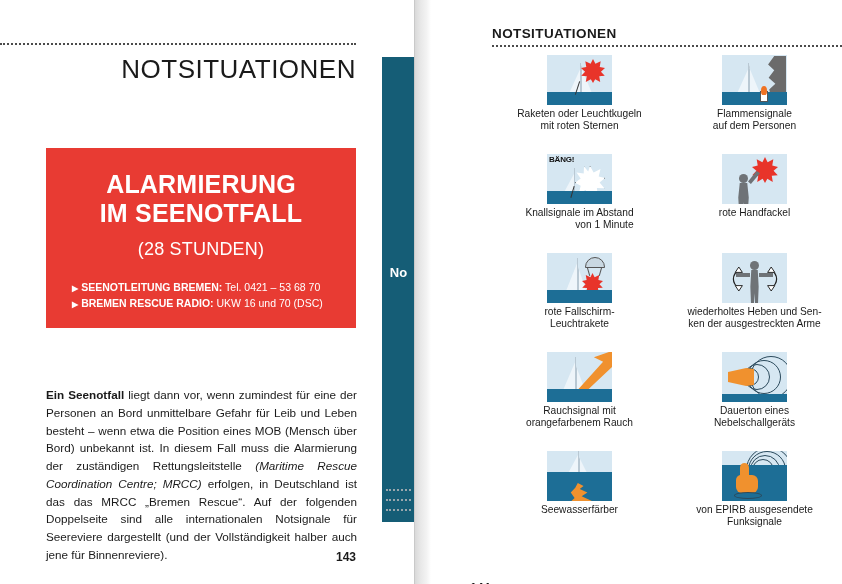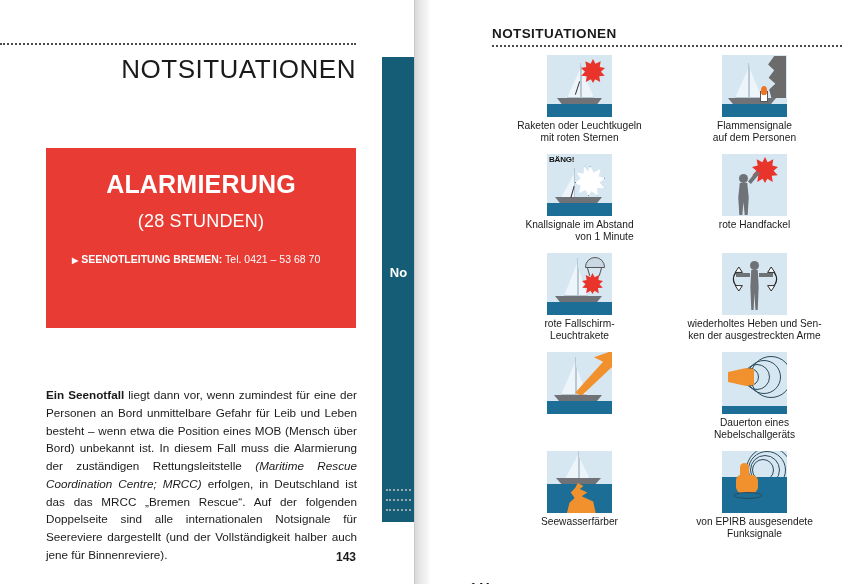--- a/index.html
+++ b/index.html
@@ -216,21 +216,21 @@
     grid-template-columns: 175px 175px;
     grid-auto-rows: 99px;
   }
   .icon-cell {
     display: flex;
     flex-direction: column;
     align-items: center;
   }
   .icon-art {
     width: 65px;
-    height: 62px;
+    height: 50px;
     position: relative;
     overflow: hidden;
   }
   .icon-cap {
     margin-top: 3px;
     font-size: 10.2px;
     line-height: 1.22;
     color: #1a1a1a;
     text-align: center;
     max-width: 165px;
@@ -304,25 +304,29 @@
 
   <div class="page-left">
 
     <div class="dotted-rule rule-left"></div>
 
     <div class="left-title">NOTSITUATIONEN</div>
 
     <div class="alarm-box">
       <div class="alarm-h1">
         <div>ALARMIERUNG</div>
+        <div>IM SEENOTFALL</div>
       </div>
       <div class="alarm-sub">(28 STUNDEN)</div>
       <div class="alarm-contacts">
         <div class="contact-line">
           <span class="tri bold">▶</span><span class="bold">SEENOTLEITUNG BREMEN:</span> <span class="norm">Tel. 0421 – 53 68 70</span>
+        </div>
+        <div class="contact-line">
+          <span class="tri bold">▶</span><span class="bold">BREMEN RESCUE RADIO:</span> <span class="norm">UKW 16 und 70 (DSC)</span>
         </div>
       </div>
     </div>
 
     <div class="left-body">
       <b>Ein Seenotfall</b><span> liegt dann vor, wenn zumindest für eine der Personen an Bord unmittelbare Gefahr für Leib und Leben besteht – wenn etwa die Position eines MOB (Mensch über Bord) unbekannt ist. In diesem Fall muss die Alarmierung der zuständigen Rettungsleitstelle </span><i>(Maritime Rescue Coordination Centre; MRCC)</i><span> erfolgen, in Deutschland ist das das MRCC „Bremen Rescue“. Auf der folgenden Doppelseite sind alle internationalen Notsignale für Seereviere dargestellt (und der Vollständigkeit halber auch jene für Binnenreviere).</span>
     </div>
 
     <div class="folio folio-left">143</div>
   </div>
@@ -450,20 +454,22 @@
       <div class="icon-cell">
         <div class="icon-art">
           <div class="sky"></div>
           <div class="sail" style="left:14px;top:8px;width:15px;height:35px;clip-path:polygon(100% 0,100% 100%,0 100%);"></div>
           <div class="sail" style="left:29px;top:14px;width:11px;height:29px;clip-path:polygon(0 0,100% 100%,0 100%);"></div>
           <div class="mast" style="left:28px;top:5px;width:1.4px;height:39px;"></div>
           <div class="smoke" style="left:25px;top:0px;width:42px;height:44px;clip-path:polygon(100% 0,100% 30%,22% 100%,8% 92%,74% 22%,52% 12%,88% 0);"></div>
           <div class="hull" style="left:7px;top:43px;width:48px;height:7px;clip-path:polygon(0 0,100% 0,88% 100%,12% 100%);"></div>
           <div class="sea"></div>
         </div>
+        <div class="icon-cap" style="white-space:pre-line;">Rauchsignal mit
+orangefarbenem Rauch</div>
       </div>
 
       <div class="icon-cell">
         <div class="icon-art">
           <div class="sky"></div>
           <div class="ring" style="left:28px;top:4px;width:42px;height:42px;"></div>
           <div class="ring" style="left:25px;top:8px;width:34px;height:34px;"></div>
           <div class="ring" style="left:22px;top:12px;width:26px;height:26px;"></div>
           <div class="ring" style="left:19px;top:16px;width:18px;height:18px;"></div>
           <div class="ring" style="left:16px;top:20px;width:10px;height:10px;"></div>

